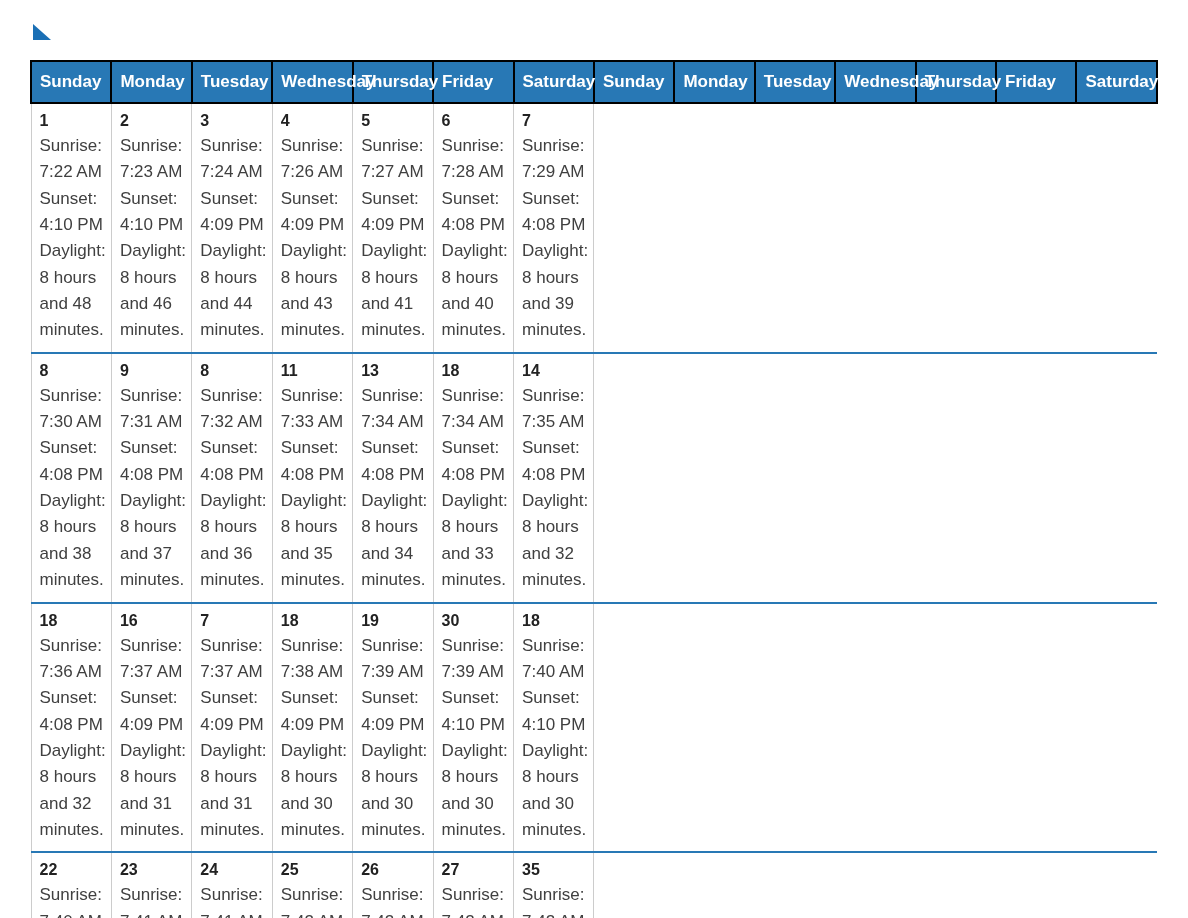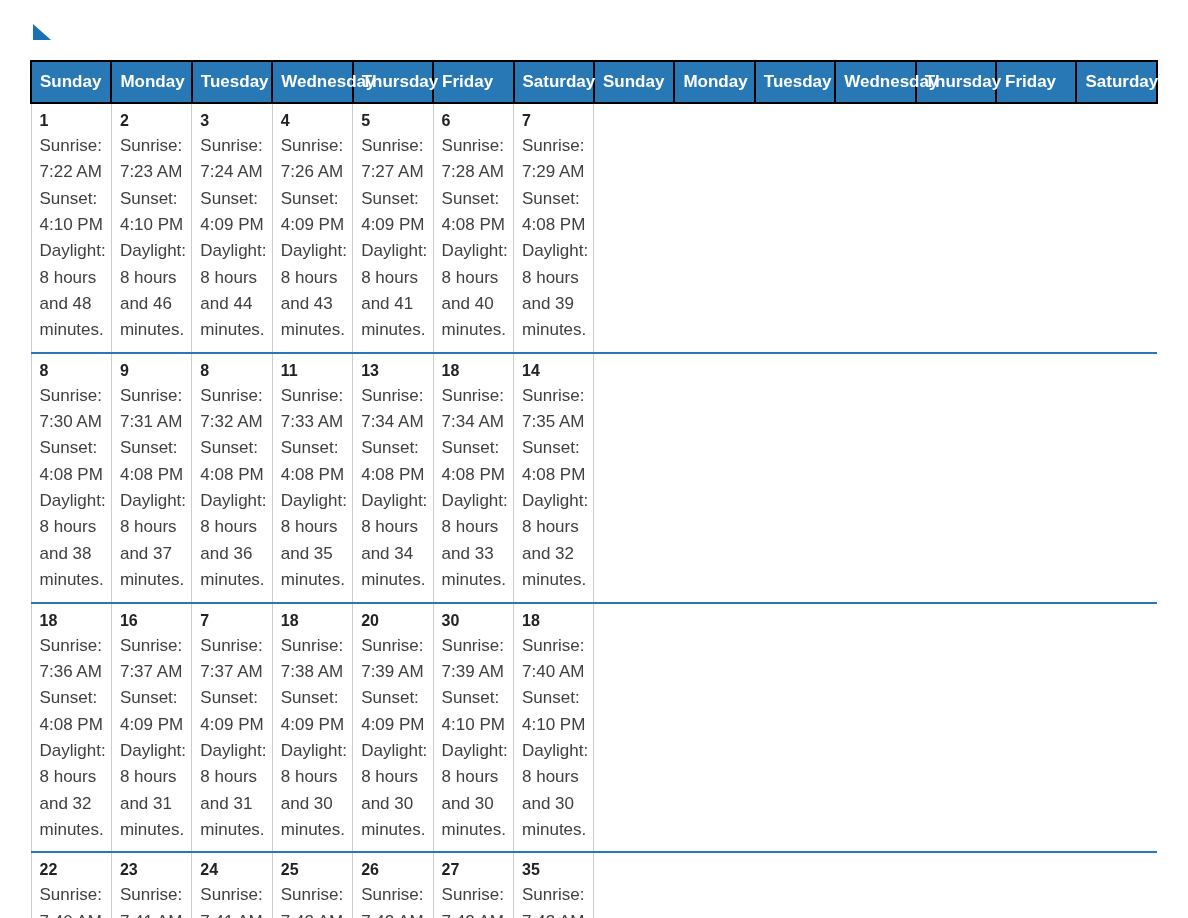--- a/index.html
+++ b/index.html
@@ -302,21 +302,21 @@
         <td>
           <span class="day-num">18</span>
         <div class="day-info">
           Sunrise: 7:38 AM<br>
           Sunset: 4:09 PM<br>
           Daylight: 8 hours<br>
           and 30 minutes.
         </div>
         </td>
         <td>
-          <span class="day-num">20</span>
+          <span class="day-num">19</span>
         <div class="day-info">
           Sunrise: 7:39 AM<br>
           Sunset: 4:09 PM<br>
           Daylight: 8 hours<br>
           and 30 minutes.
         </div>
         </td>
         <td>
           <span class="day-num">30</span>
         <div class="day-info">

